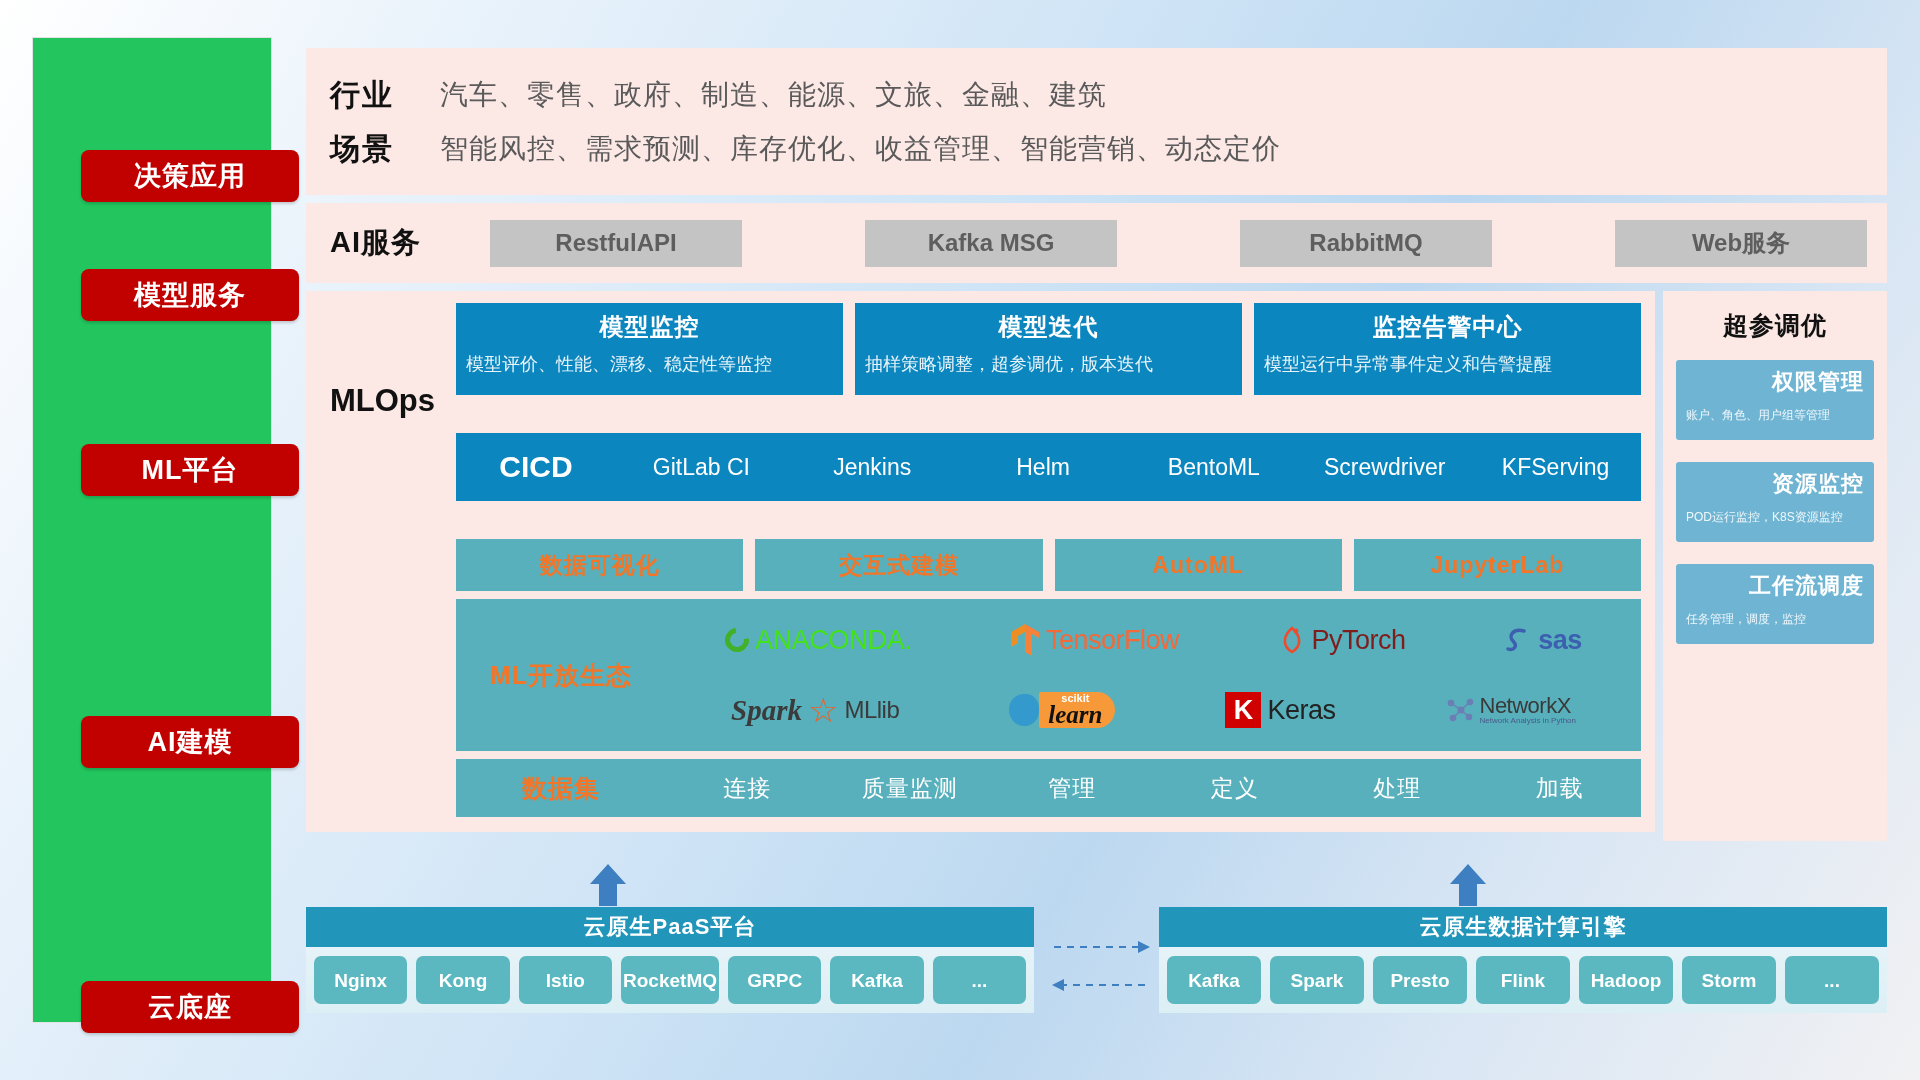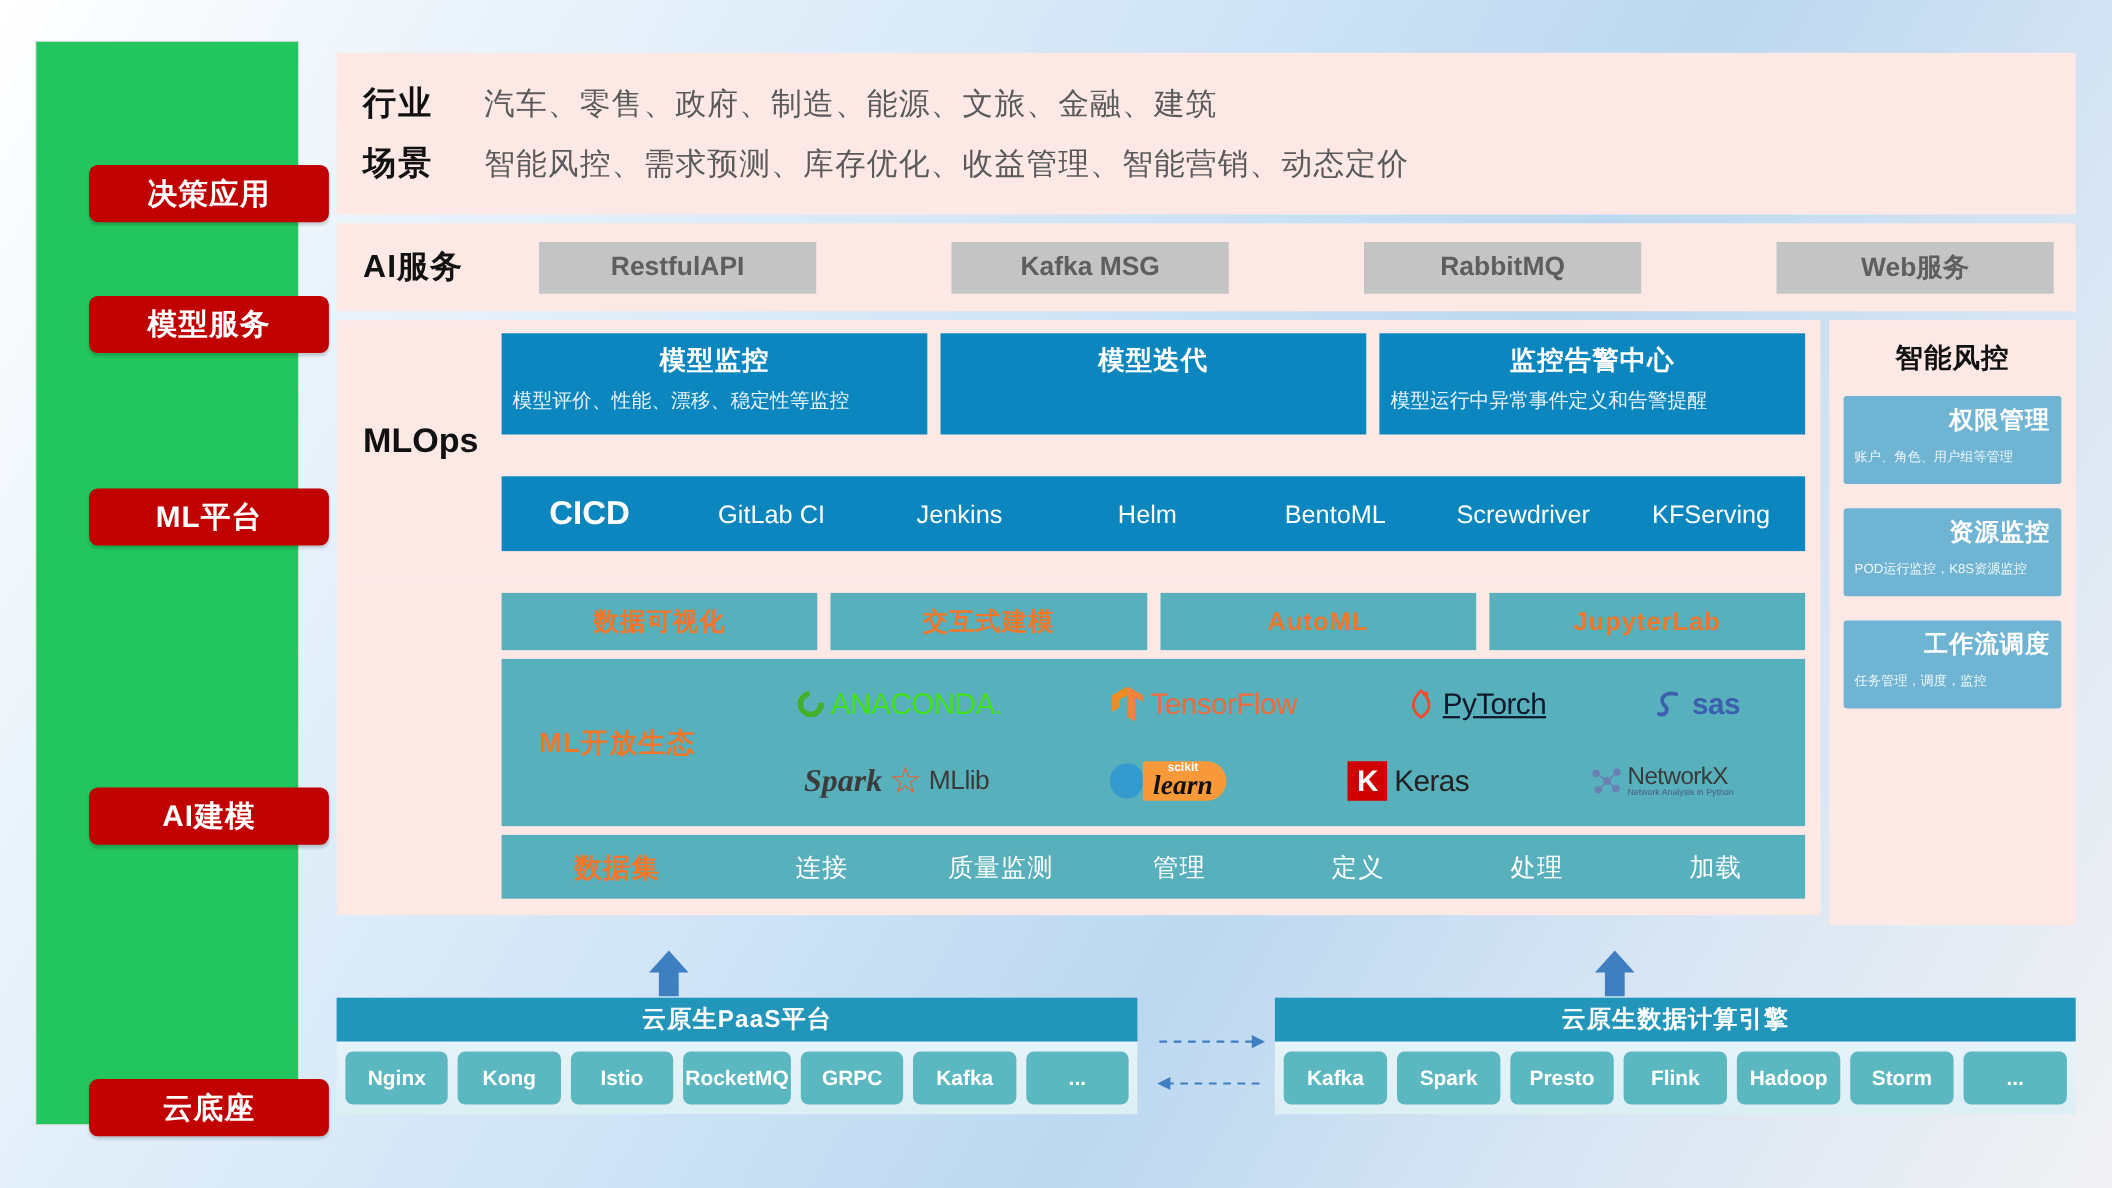--- a/index.html
+++ b/index.html
@@ -211,20 +211,21 @@
 
         <div id="band-mlops">
           <div class="mlops-label">MLOps</div>
           <div class="mlops-cards">
             <div class="mlops-card">
               <h4>模型监控</h4>
               <p>模型评价、性能、漂移、稳定性等监控</p>
             </div>
             <div class="mlops-card">
               <h4>模型迭代</h4>
+              <p>抽样策略调整，超参调优，版本迭代</p>
             </div>
             <div class="mlops-card">
               <h4>监控告警中心</h4>
               <p>模型运行中异常事件定义和告警提醒</p>
             </div>
           </div>
           <div class="cicd-bar">
             <div class="cicd-title">CICD</div>
             <div class="cicd-items">
               <div class="cicd-item">GitLab CI</div>
@@ -261,21 +262,21 @@
                       <polygon points="15,1 1,9 1,24 8,20 8,13 15,9" fill="#ed8e24"></polygon>
                       <polygon points="15,12 22,16 22,23 15,19" fill="#f5823b"></polygon>
                     </svg>
                     <span class="logo-txt" style="color:#f2693c;">TensorFlow</span>
                   </div>
                   <div class="logo">
                     <svg width="28" height="32" viewBox="0 0 28 32">
                       <path d="M14 4 C5 12, 4 22, 14 28 C24 22, 23 12, 14 4 Z" fill="none" stroke="#ee4c2c" stroke-width="2.6"></path>
                       <circle cx="18" cy="7" r="2.4" fill="#ee4c2c"></circle>
                     </svg>
-                    <span class="logo-txt" style="color:#0f172a;text-decoration:underline;">PyTorch</span>
+                    <span class="logo-txt" style="color:#7f1d1d;">PyTorch</span>
                   </div>
                   <div class="logo">
                     <svg width="28" height="30" viewBox="0 0 28 30">
                       <path d="M20 6 C9 3, 4 11, 9 16 C14 21, 10 26, 4 24" fill="none" stroke="#3c5fb0" stroke-width="3.4" stroke-linecap="round"></path>
                     </svg>
                     <span class="logo-txt" style="color:#3c5fb0;font-weight:bold;">sas</span>
                   </div>
                 </div>
 
                 <div class="eco-line">
@@ -326,21 +327,21 @@
               <div class="data-item">管理</div>
               <div class="data-item">定义</div>
               <div class="data-item">处理</div>
               <div class="data-item">加载</div>
             </div>
           </div>
         </div>
       </div>
 
       <div id="band-monitor">
-        <div class="mon-title">智能风控</div>
+        <div class="mon-title">超参调优</div>
         <div class="mon-card">
           <h5>权限管理</h5>
           <p>账户、角色、用户组等管理</p>
         </div>
         <div class="mon-card">
           <h5>资源监控</h5>
           <p>POD运行监控，K8S资源监控</p>
         </div>
         <div class="mon-card">
           <h5>工作流调度</h5>

